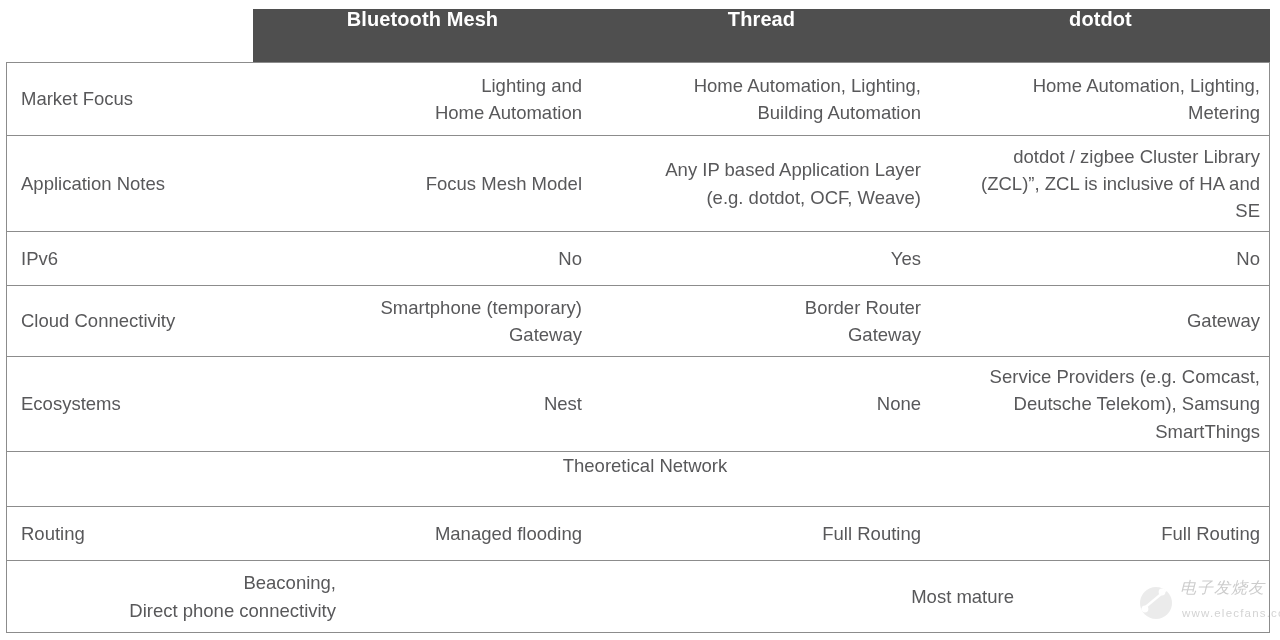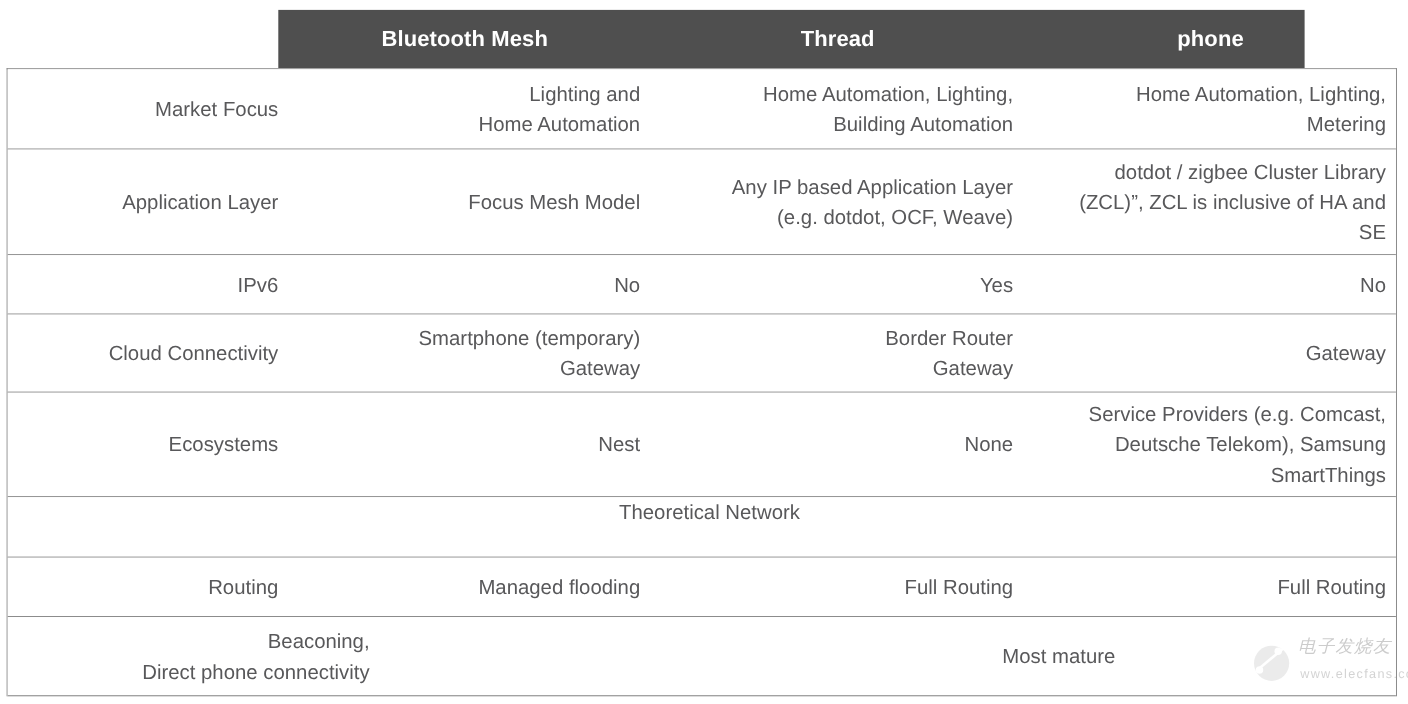--- a/index.html
+++ b/index.html
@@ -20,25 +20,25 @@
     width: 1280px;
     height: 640px;
     background: #ffffff;
   }
 
   
   .header-band {
     position: absolute;
     left: 253px;
     top: 9px;
-    width: 933px;
+    width: 1017px;
     height: 53px;
     background: #4f4f4f;
     display: flex;
-    align-items: center;
+    align-items: flex-start;
   }
   .header-cell {
     flex: 0 0 339px;
     text-align: center;
     color: #ffffff;
     font-size: 20px;
     font-weight: bold;
     letter-spacing: 0.1px;
     line-height: 1;
   }
@@ -63,21 +63,21 @@
   }
   .cell {
     box-sizing: border-box;
     color: #58585a;
     font-size: 18.5px;
     line-height: 1.47;
   }
   .cell-label {
     flex: 0 0 246px;
     padding-left: 14px;
-    text-align: right;
+    text-align: left;
   }
   .cell-val {
     flex: 0 0 339px;
     text-align: right;
     padding: 0 10px;
   }
 
   
   .r0 { height: 73px; }
   .r1 { height: 96px; }
@@ -127,34 +127,34 @@
   }
 </style>
 </head>
 <body>
 
 <div class="page">
 
   <div class="header-band">
     <div class="header-cell">Bluetooth Mesh</div>
     <div class="header-cell">Thread</div>
-    <div class="header-cell">phone</div>
+    <div class="header-cell">dotdot</div>
   </div>
 
   <div class="table-wrap">
 
     <div class="row r0">
       <div class="cell cell-label">Market Focus</div>
       <div class="cell cell-val">Lighting and<br>Home Automation</div>
       <div class="cell cell-val">Home Automation, Lighting,<br>Building Automation</div>
       <div class="cell cell-val">Home Automation, Lighting,<br>Metering</div>
     </div>
 
     <div class="row r1">
-      <div class="cell cell-label">Application Layer</div>
+      <div class="cell cell-label">Application Notes</div>
       <div class="cell cell-val">Focus Mesh Model</div>
       <div class="cell cell-val">Any IP based Application Layer<br>(e.g. dotdot, OCF, Weave)</div>
       <div class="cell cell-val">dotdot / zigbee Cluster Library<br>(ZCL)”, ZCL is inclusive of HA and<br>SE</div>
     </div>
 
     <div class="row r2">
       <div class="cell cell-label">IPv6</div>
       <div class="cell cell-val">No</div>
       <div class="cell cell-val">Yes</div>
       <div class="cell cell-val">No</div>

